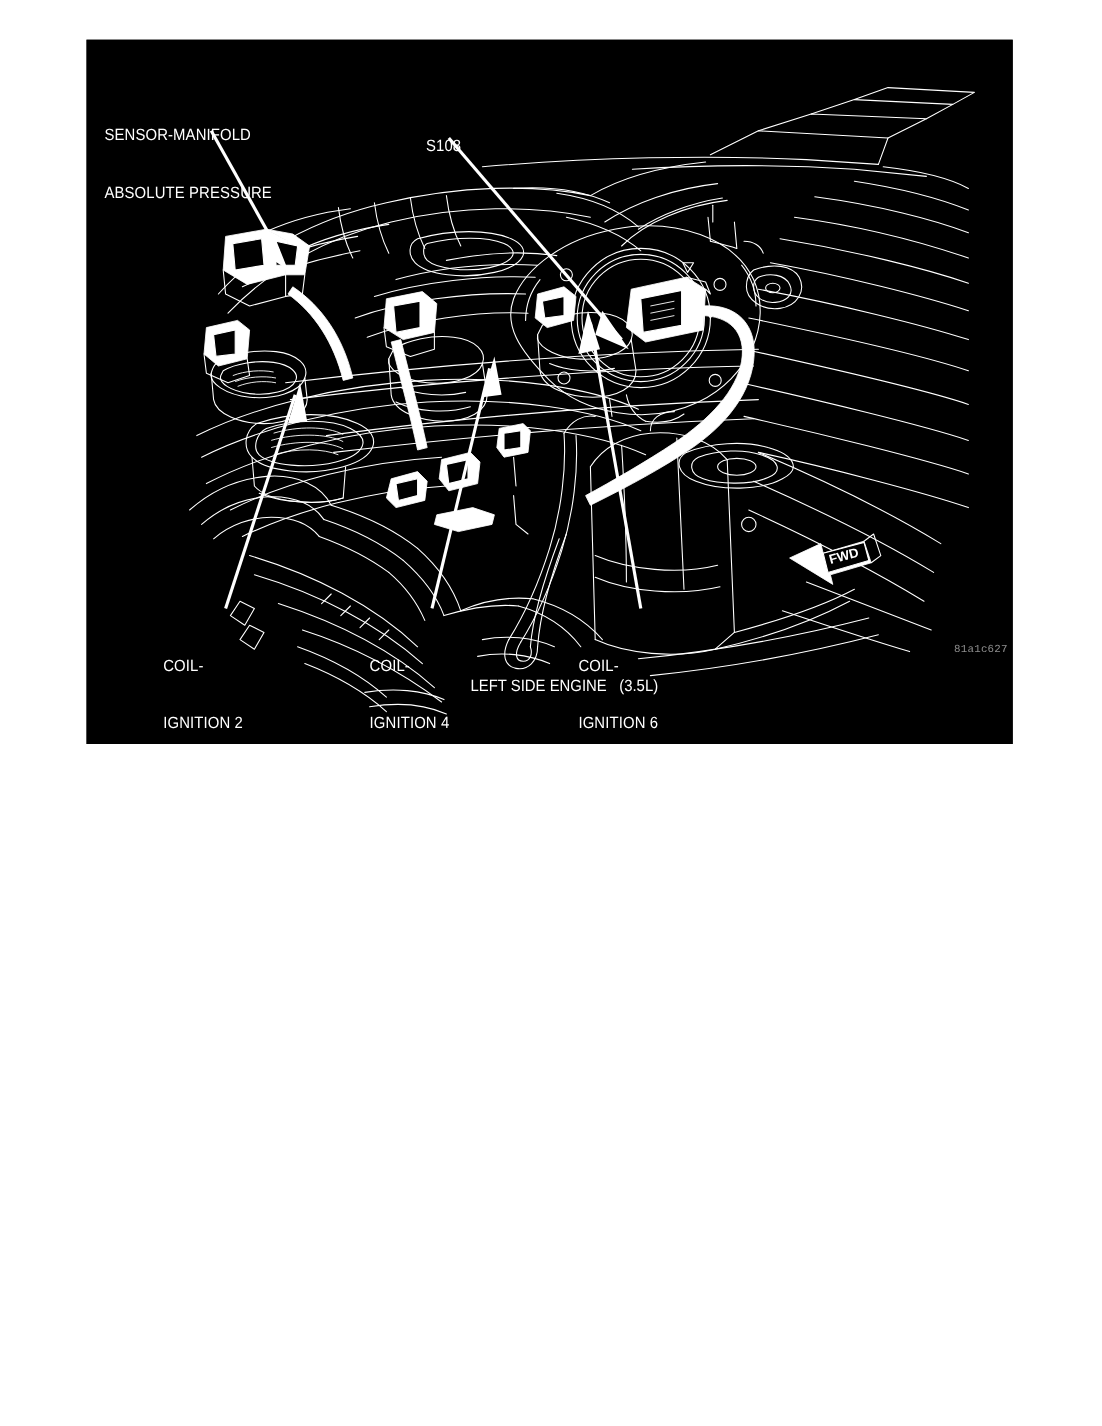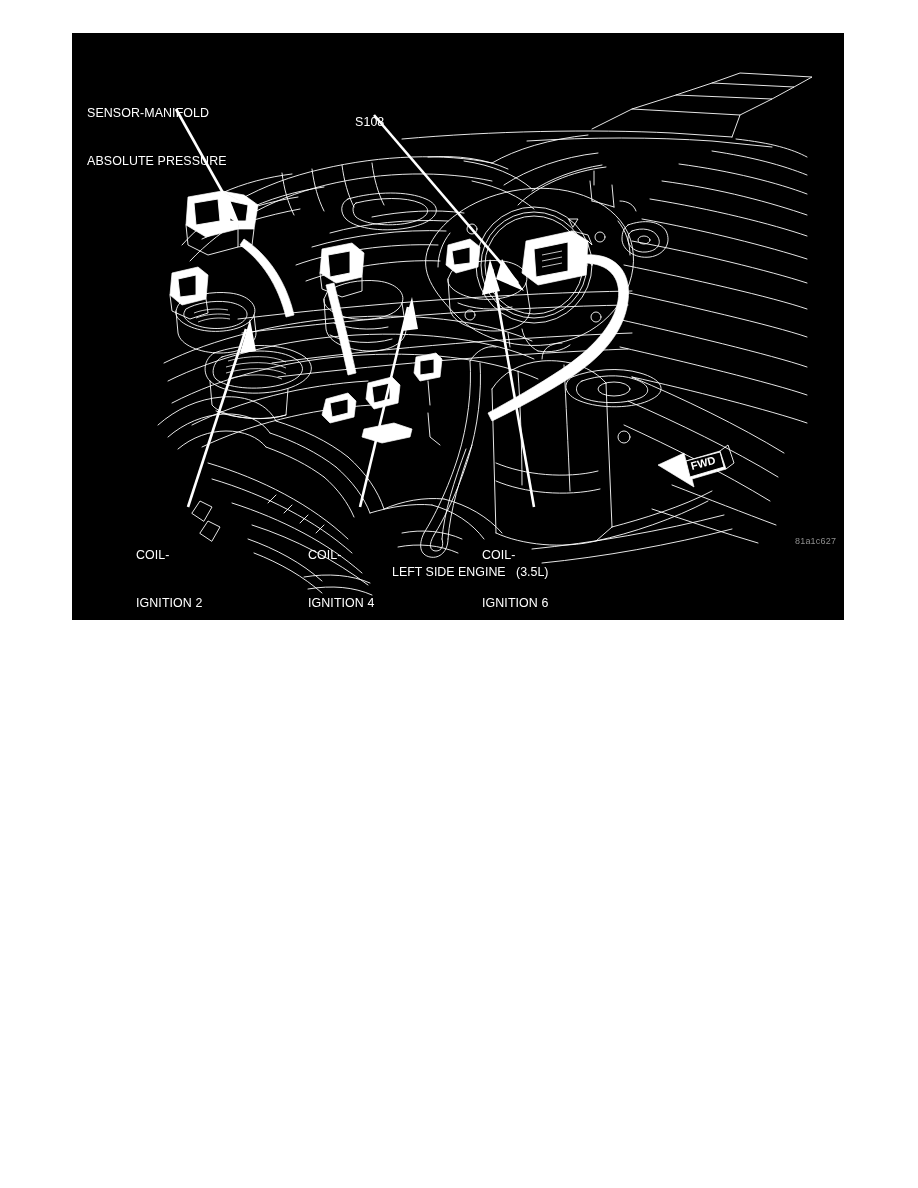--- a/index.html
+++ b/index.html
@@ -78,21 +78,21 @@
 
   #figure-id {
     position: absolute;
     left: 723px;
     top: 503px;
     color: #8d8d8d;
     font-size: 9px;
     line-height: 11px;
     letter-spacing: 0.2px;
     white-space: pre;
-    font-family: Liberation Sans, sans-serif;
+    font-family: Liberation Mono, monospace;
   }
 </style>
 </head>
 <body>
 
 <div id="page">
 
   <div id="figure-panel">
 
     <svg id="figure-svg" viewBox="0 0 772 587" preserveAspectRatio="none">

